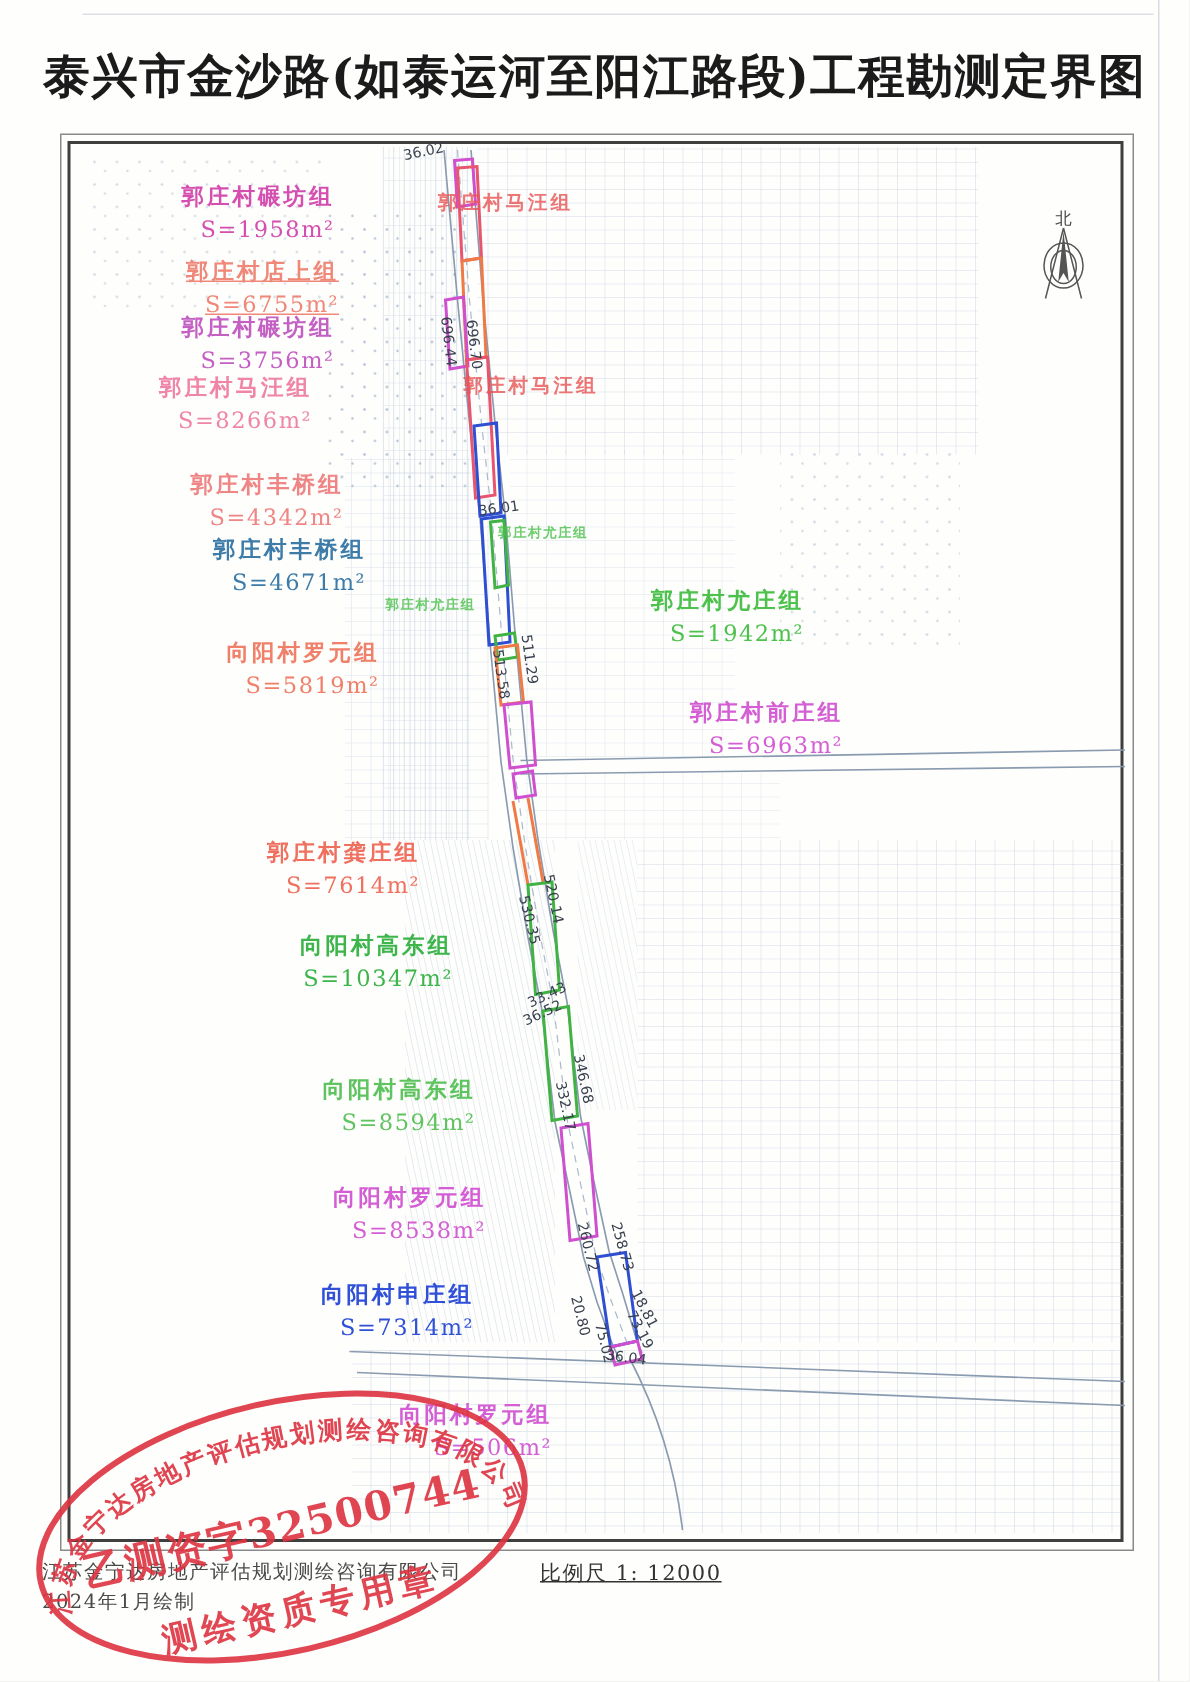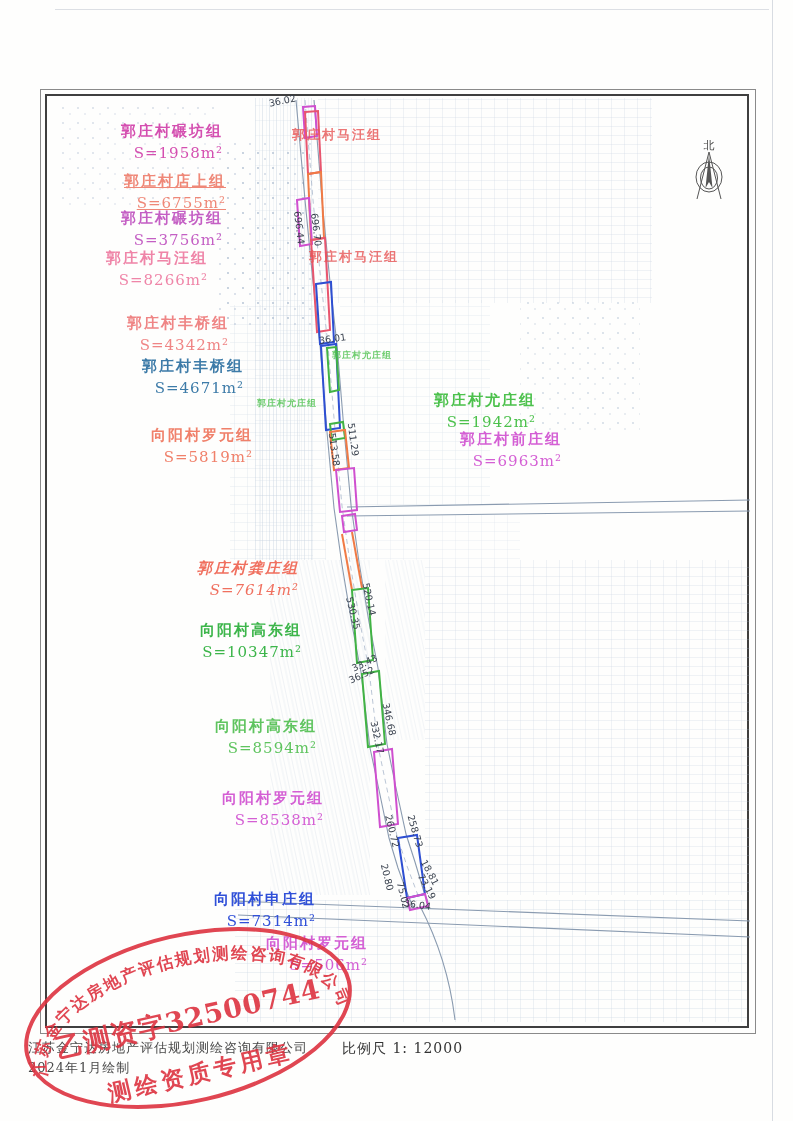--- a/index.html
+++ b/index.html
@@ -16,21 +16,21 @@
   .north-txt{font-size:11px;fill:#444;}
   .area-label{position:absolute;transform:translateX(-50%);text-align:right;white-space:nowrap;line-height:22px;}
   .area-label .al-name{display:block;font-size:15px;letter-spacing:2px;font-weight:bold;}
   .area-label .al-area{display:block;font-size:15px;letter-spacing:1px;}
   .onmap-label{position:absolute;transform:translateX(-50%);white-space:nowrap;font-size:13px;letter-spacing:2px;
         font-weight:bold;opacity:.8;}
   .onmap-label.small{font-size:9px;letter-spacing:1px;}
   .total-area{position:absolute;left:66px;top:582px;font-size:23px;font-weight:bold;letter-spacing:1px;color:var(--c-total,#e8486e);}
   .footer-company{position:absolute;left:28px;top:1039px;font-size:13px;color:#4a4a4a;letter-spacing:1px;}
   .footer-date{position:absolute;left:28px;top:1059px;font-size:13px;color:#4a4a4a;letter-spacing:1px;}
-  .footer-scale{position:absolute;left:342px;top:1040px;font-size:14px;color:#333;letter-spacing:1px;}
+  .footer-scale{position:absolute;left:360px;top:1040px;font-size:14px;color:#333;letter-spacing:1px;text-decoration:underline;}
   .stamp{position:absolute;left:12px;top:926px;width:352px;height:184px;transform:rotate(-13deg);opacity:.9;}
   .stamp ellipse{stroke:var(--c-stamp,#dd3340);stroke-width:4;fill:none;}
   .stamp text{fill:var(--c-stamp,#dd3340);font-weight:bold;font-family:"DejaVu Serif","Liberation Serif",serif;}
   .stamp-arc{font-size:16.5px;letter-spacing:2px;}
   .stamp-center{font-size:27px;text-anchor:middle;letter-spacing:1px;}
   .stamp-bottom{font-size:23px;text-anchor:middle;letter-spacing:4px;}
   .pc{fill:none;stroke-width:2;}
   .pc-m{stroke:var(--c-magenta,#cf4fcf);}
   .pc-r{stroke:var(--c-red,#e8556e);}
   .pc-o{stroke:var(--c-orange,#f07a45);}
@@ -40,20 +40,21 @@
   .roadcenter{fill:none;stroke:#aab8cc;stroke-width:.8;stroke-dasharray:5 4;}
 </style>
 </head>
 <body>
 
 <div class="page">
 
   <div class="scan-edge-top"></div>
   <div class="scan-edge-right"></div>
 
+  <div class="page-title">泰兴市金沙路(如泰运河至阳江路段)工程勘测定界图</div>
 
   <div class="map-frame-outer"></div>
   <div class="map-frame-inner"></div>
 
   <svg id="map-svg" width="716" height="944" viewBox="40 90 716 944">
     <defs>
       <pattern id="pGrid" width="13" height="9" patternUnits="userSpaceOnUse">
         <path d="M0 0H13M0 0V9" stroke="#b4c2d6" stroke-width="0.7" fill="none"></path>
       </pattern>
       <pattern id="pGridS" width="7" height="15" patternUnits="userSpaceOnUse">
@@ -176,49 +177,49 @@
         <span class="al-area">S=4342m²</span>
       </div>
       <div class="area-label" style="left: 193px; top: 355px; color: rgb(61, 123, 168);">
         <span class="al-name">郭庄村丰桥组</span>
         <span class="al-area">S=4671m²</span>
       </div>
       <div class="area-label" style="left: 202px; top: 424px; color: rgb(240, 128, 106);">
         <span class="al-name">向阳村罗元组</span>
         <span class="al-area">S=5819m²</span>
       </div>
-      <div class="area-label" style="left: 248px; top: 557px; color: rgb(240, 112, 95); font-style: italic;">
+      <div class="area-label" style="left: 229px; top: 557px; color: rgb(240, 112, 95);">
         <span class="al-name">郭庄村龚庄组</span>
         <span class="al-area">S=7614m²</span>
       </div>
       <div class="area-label" style="left: 251px; top: 619px; color: rgb(60, 181, 74);">
         <span class="al-name">向阳村高东组</span>
         <span class="al-area">S=10347m²</span>
       </div>
       <div class="area-label" style="left: 266px; top: 715px; color: rgb(95, 196, 95);">
         <span class="al-name">向阳村高东组</span>
         <span class="al-area">S=8594m²</span>
       </div>
       <div class="area-label" style="left: 273px; top: 787px; color: rgb(212, 95, 212);">
         <span class="al-name">向阳村罗元组</span>
         <span class="al-area">S=8538m²</span>
       </div>
-      <div class="area-label" style="left: 265px; top: 888px; color: rgb(48, 80, 216);">
+      <div class="area-label" style="left: 265px; top: 852px; color: rgb(48, 80, 216);">
         <span class="al-name">向阳村申庄组</span>
         <span class="al-area">S=7314m²</span>
       </div>
       <div class="area-label" style="left: 317px; top: 932px; color: rgb(212, 95, 212);">
         <span class="al-name">向阳村罗元组</span>
         <span class="al-area">S=506m²</span>
       </div>
       <div class="area-label" style="left: 485px; top: 389px; color: rgb(76, 193, 76);">
         <span class="al-name">郭庄村尤庄组</span>
         <span class="al-area">S=1942m²</span>
       </div>
-      <div class="area-label" style="left: 511px; top: 428px; color: rgb(212, 95, 212);">
+      <div class="area-label" style="left: 511px; top: 464px; color: rgb(212, 95, 212);">
         <span class="al-name">郭庄村前庄组</span>
         <span class="al-area">S=6963m²</span>
       </div>
     </div>
   <div id="onmap-labels">
       <div class="onmap-label" style="left: 337px; top: 126px; color: rgb(232, 85, 85);">郭庄村马汪组</div>
       <div class="onmap-label" style="left: 354px; top: 248px; color: rgb(232, 85, 85);">郭庄村马汪组</div>
       <div class="onmap-label small" style="left: 362px; top: 349px; color: rgb(76, 193, 76);">郭庄村尤庄组</div>
       <div class="onmap-label small" style="left: 287px; top: 397px; color: rgb(76, 193, 76);">郭庄村尤庄组</div>
     </div>

